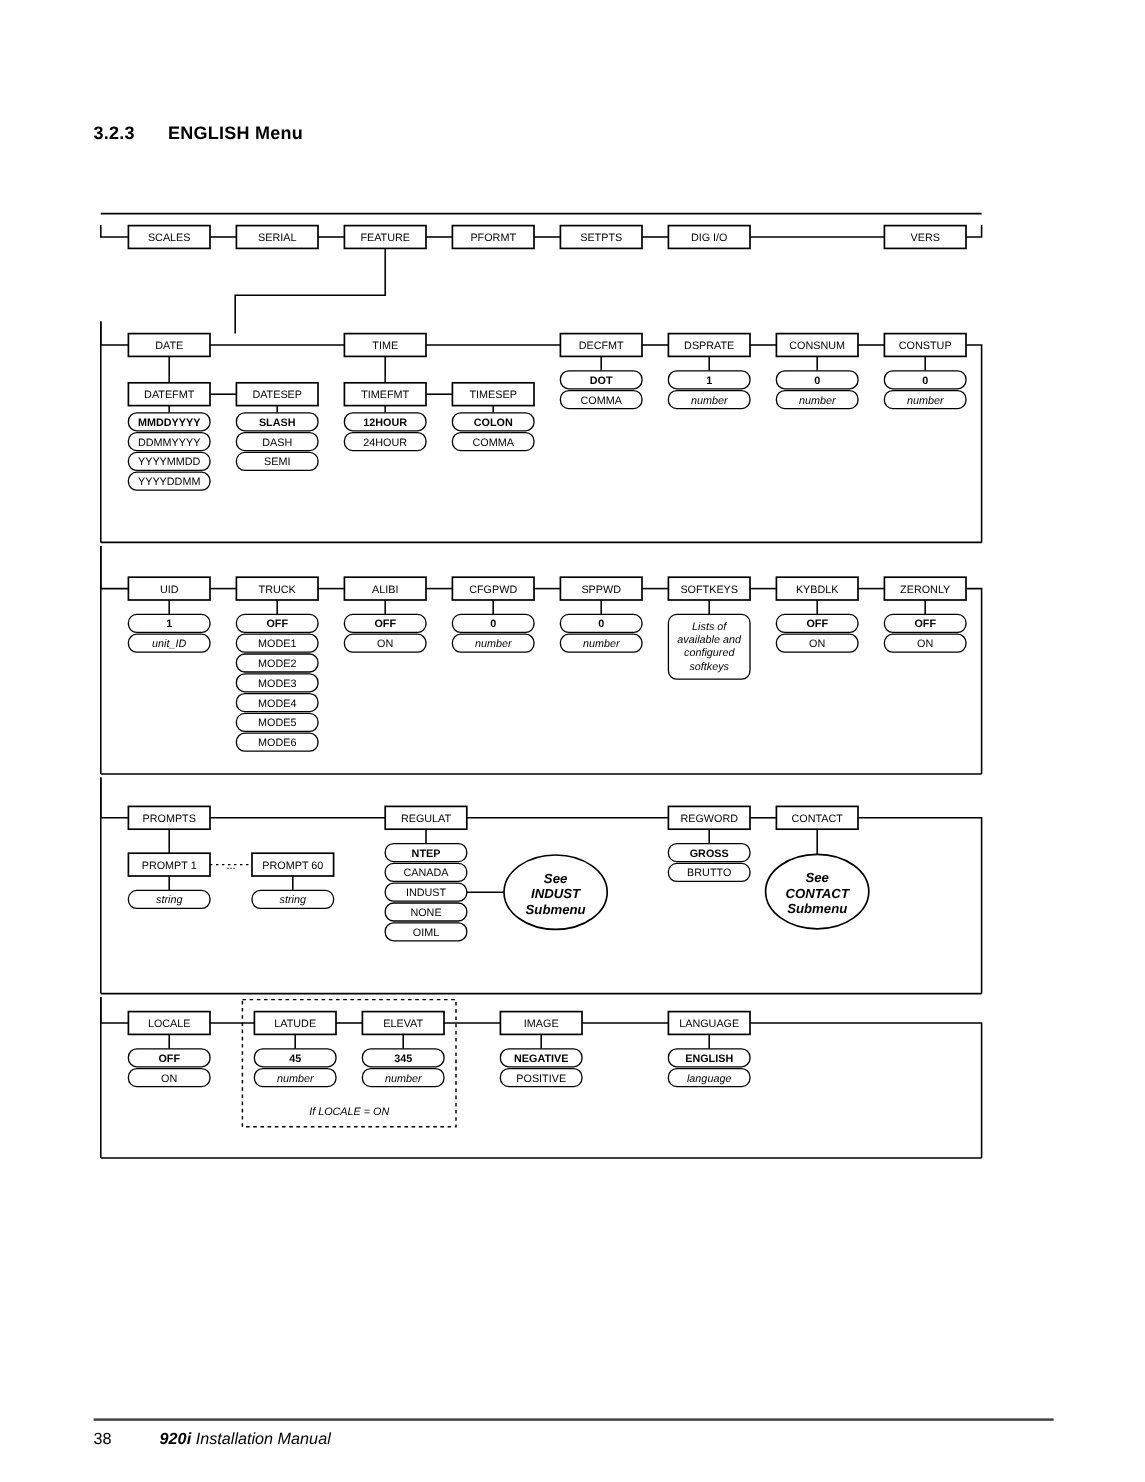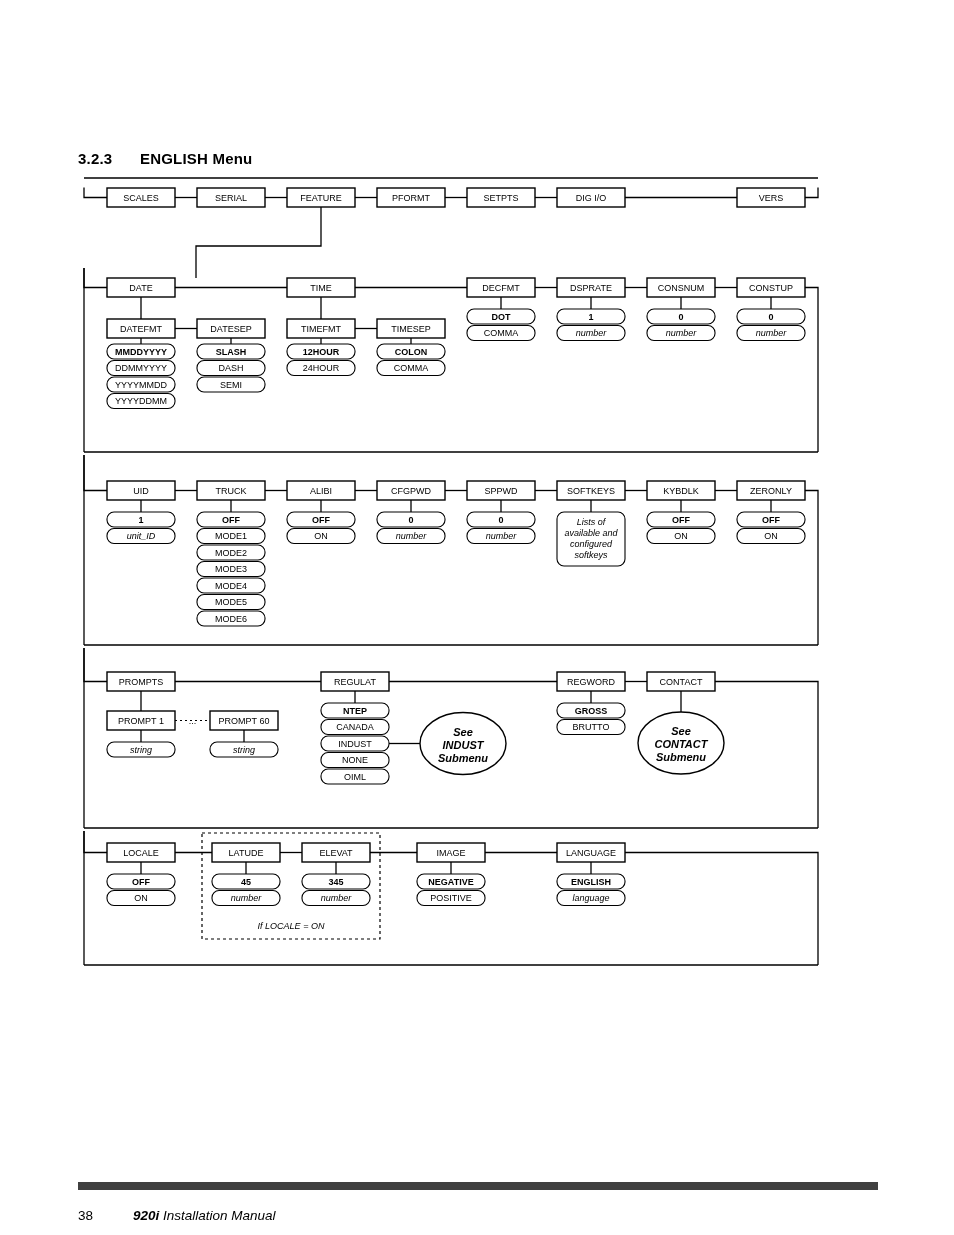--- a/index.html
+++ b/index.html
@@ -23,40 +23,39 @@
     left: 78px;
     top: 103px;
     font-size: 15px;
     font-weight: bold;
     letter-spacing: 0.2px;
     white-space: nowrap;
   }
   #section-heading .sec-num {
     display: inline-block;
     width: 62px;
-    margin-top: 47px;
   }
 
   
   #diagram-canvas {
     position: absolute;
     left: 0;
     top: 0;
     width: 954px;
     height: 1235px;
   }
 
   
   #page-footer {
     position: absolute;
     left: 78px;
     top: 1182px;
     width: 800px;
-    border-top: 8px solid #404040;
-    padding-top: 18px;
+    border-top: 2px solid #404040;
+    padding-top: 7px;
     font-size: 13.5px;
     white-space: nowrap;
   }
   #page-footer .page-number {
     display: inline-block;
     width: 55px;
     font-style: normal;
   }
   #page-footer .manual-model {
     font-style: italic;

